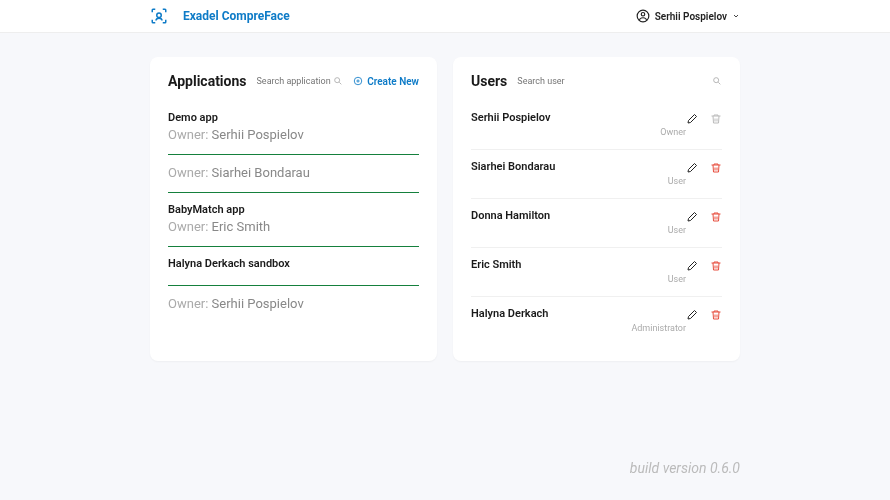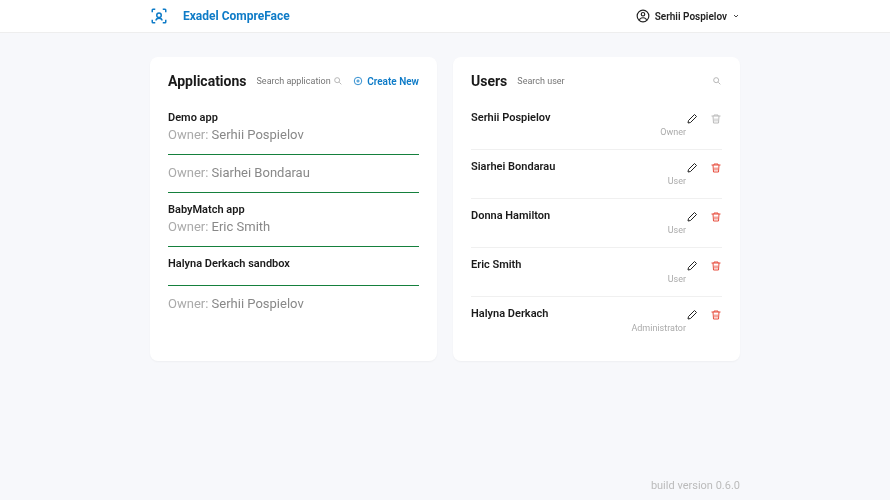--- a/index.html
+++ b/index.html
@@ -27,21 +27,21 @@
     .item-sub { font-size: 13px; color: #aaa; }
     .item-sub .label { font-weight: 400; }
     .item-sub .val { color: #888; }
     .user-row { display: flex; align-items: flex-start; padding: 10px 0 12px; border-bottom: 1px solid #f0f0f0; }
     .user-row:last-child { border-bottom: none; }
     .user-info { flex: 1; }
     .user-title { font-size: 11px; font-weight: 600; color: #1a1a1a; margin-bottom: 3px; }
     .user-role { font-size: 9px; color: #aaa; text-align: right; }
     .user-actions { display: flex; gap: 12px; align-items: center; margin-top: 2px; }
     .action-icon { width: 12px; height: 12px; cursor: pointer; }
-    .footer { position: absolute; bottom: 8px; right: 150px; font-size: 11px; color: #bbb; }
+    .footer { position: absolute; bottom: 24px; right: 150px; font-size: 14px; color: #bbb; font-style: italic; }
   </style>
 </head>
 <body>
 
 <div class="header">
   <div class="logo-wrap">
     <svg class="logo-icon" viewBox="0 0 24 24" fill="none" stroke="#0e7bc7" stroke-width="2">
       <path d="M3 7V4a1 1 0 011-1h3M21 7V4a1 1 0 00-1-1h-3M3 17v3a1 1 0 001 1h3M21 17v3a1 1 0 01-1 1h-3"></path>
       <circle cx="12" cy="11" r="3"></circle>
       <path d="M8 18c0-2 2-3 4-3s4 1 4 3"></path>

